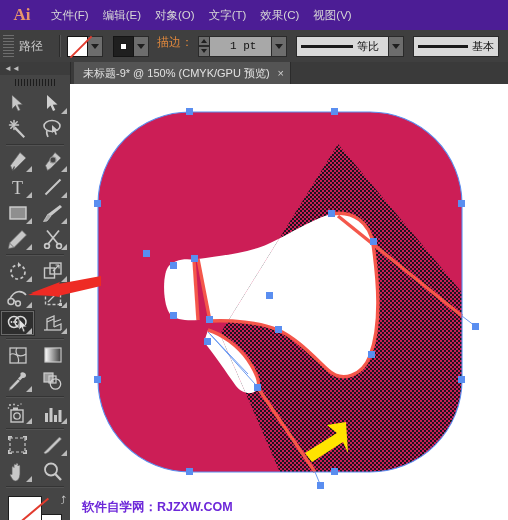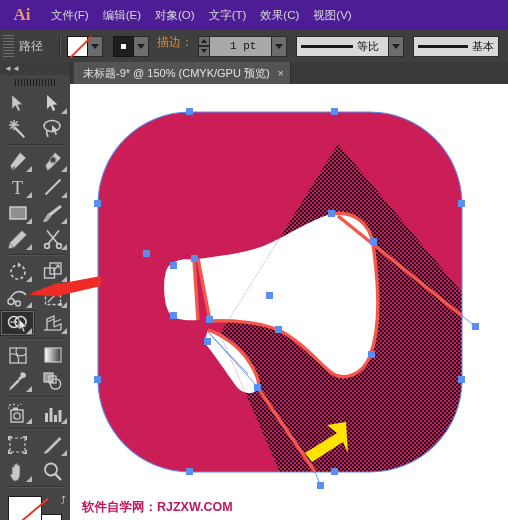--- a/index.html
+++ b/index.html
@@ -130,21 +130,21 @@
     content:"";position:absolute;left:9px;top:9px;right:9px;bottom:9px;background:#454545;
   }
   .swaparrow{position:absolute;right:4px;top:0px;color:#d0d0d0;font-size:11px;}
 
   
   .canvas{
     position:absolute;left:70px;top:84px;width:438px;height:436px;background:#ffffff;overflow:hidden;
   }
   .artwork{position:absolute;left:0;top:0;width:438px;height:436px;}
   .watermark{
-    position:absolute;left:12px;bottom:4px;color:#be185d;font-size:12.5px;font-weight:bold;white-space:nowrap;
+    position:absolute;left:12px;bottom:4px;color:#6d28d9;font-size:12.5px;font-weight:bold;white-space:nowrap;
   }
 
   
   .annot{position:absolute;left:0;top:0;width:508px;height:520px;pointer-events:none;}
 </style>
 </head>
 <body>
 
 <div id="app">
 

